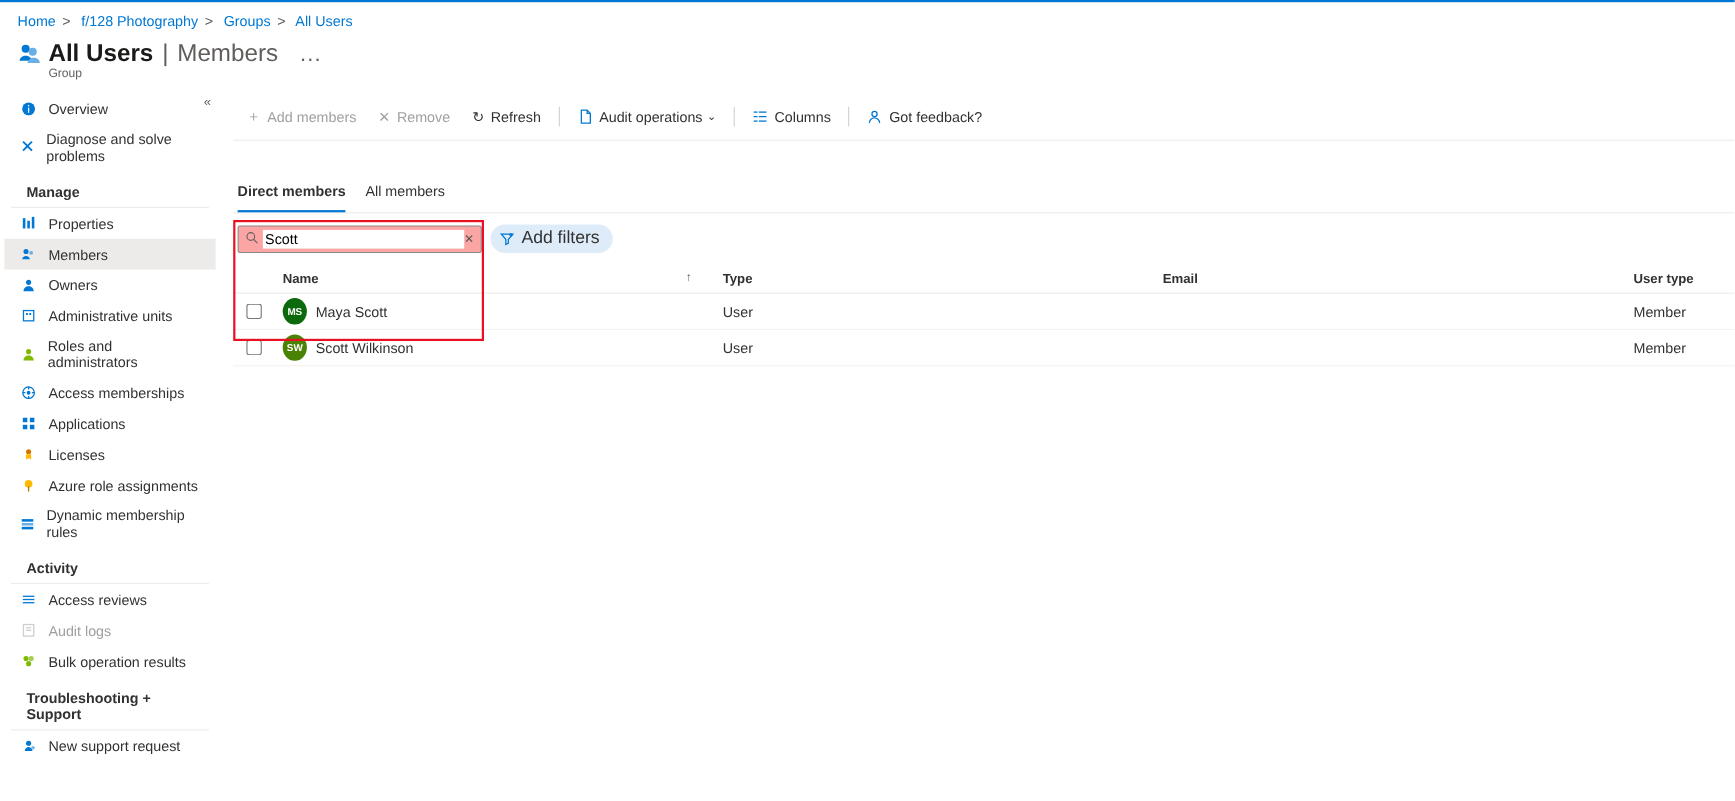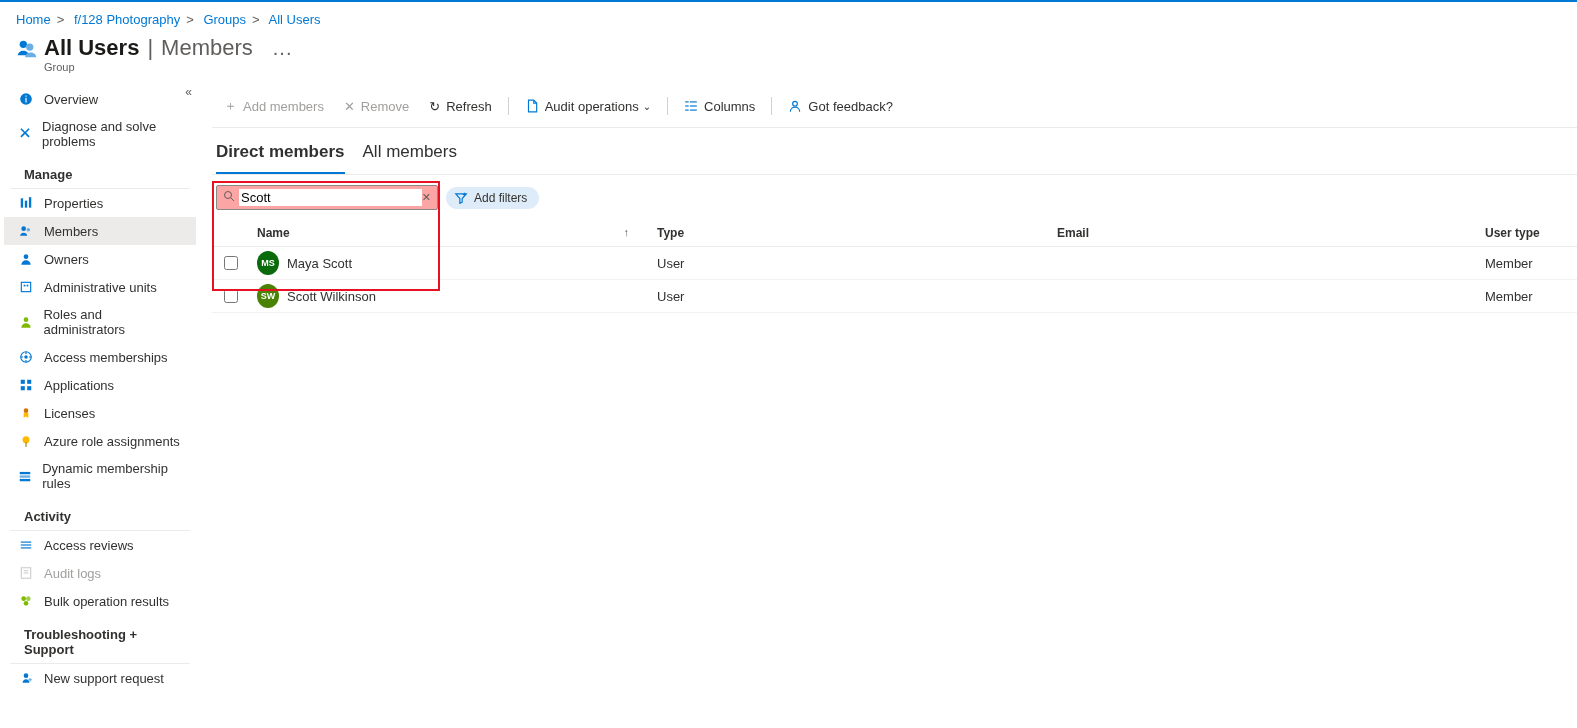--- a/index.html
+++ b/index.html
@@ -107,21 +107,21 @@
   .tb-btn.disabled { color: #a19f9d; cursor: default; }
   .tb-btn .tb-icon { margin-right: 6px; display:inline-flex; align-items:center; }
   .tb-divider { width:1px; height:18px; background:#d2d0ce; margin:0 4px; }
 
   .tabs {
     display: flex;
     gap: 18px;
     padding: 10px 4px 0;
     border-bottom: 1px solid #edebe9;
   }
-  .tab { padding: 4px 0 10px; cursor: pointer; color: #323130; font-size: 17px; }
+  .tab { padding: 4px 0 10px; cursor: pointer; color: #323130; font-size: 13px; margin-top: 24px; }
   .tab.active { border-bottom: 2px solid #0078d4; font-weight:600; }
 
   .filter-row {
     display: flex;
     align-items: center;
     gap: 8px;
     padding: 10px 4px;
   }
   .searchbox {
     display: flex;
@@ -142,21 +142,21 @@
   .searchbox .search-icon { color: #605e5c; font-size: 12px; margin-right: 4px; }
   .searchbox .clear-icon { color: #605e5c; font-size: 11px; cursor: pointer; }
   .add-filters {
     display: inline-flex;
     align-items: center;
     background: #deecf9;
     border-radius: 14px;
     padding: 4px 12px 4px 8px;
     color: #323130;
     cursor: pointer;
-    font-size: 12px;
+    font-size: 16px;
   }
   .add-filters svg { margin-right: 6px; }
   .highlight-box {
     border: 2px solid #e81123;
     padding: 0 0 0 0;
   }
 
   .table { width: 100%; border-collapse: collapse; }
   .table th {
     text-align: left;

